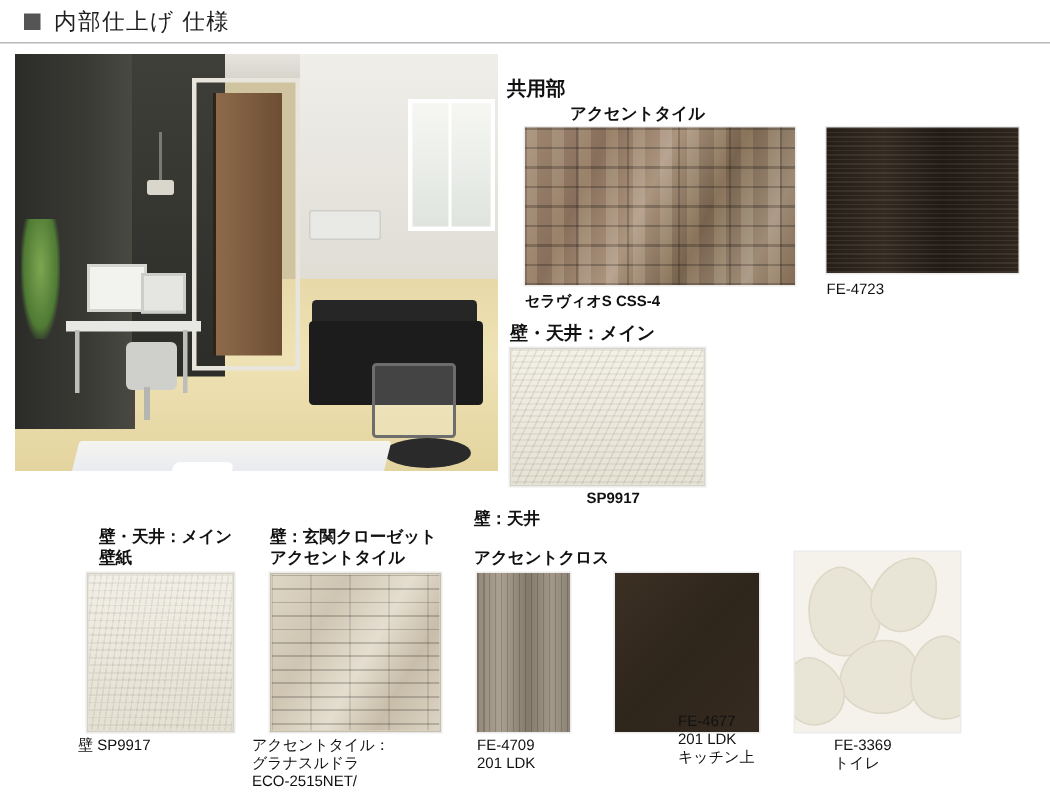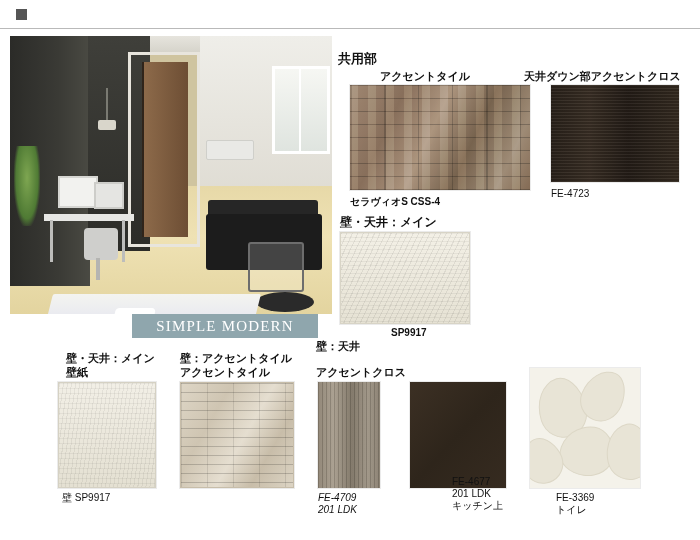--- a/index.html
+++ b/index.html
@@ -344,20 +344,21 @@
 
   .shadowed { box-shadow: 0 0 0 1px rgba(0,0,0,0.08); }
 </style>
 </head>
 <body>
 
 <div class="page">
 
   <div class="titlebar">
     <div class="title-square"></div>
+    <div class="title-text">内部仕上げ 仕様</div>
   </div>
 
   <div class="photo">
     <div class="ph-ceiling"></div>
     <div class="ph-wallright"></div>
     <div class="ph-floor"></div>
     <div class="ph-darkwall"></div>
     <div class="ph-darkwall2"></div>
     <div class="ph-doorframe"></div>
     <div class="ph-door"></div>
@@ -376,49 +377,50 @@
     <div class="ph-chair"></div>
     <div class="ph-chair-leg"></div>
     <div class="ph-plant"></div>
     <div class="ph-lamp"></div>
     <div class="ph-lampshade"></div>
     <div class="ph-bed"></div>
     <div class="ph-pillow1"></div>
 
   </div>
 
-  <div class="banner">SIMPLE MODERN</div>
 
   <div class="sec-title" style="left:338px; top:50px;">共用部</div>
 
   <div class="lbl lbl-bold" style="left:380px; top:70px;">アクセントタイル</div>
   <div class="sw sw-brick shadowed" style="left:350px; top:85px; width:180px; height:105px;"></div>
   <div class="cap" style="left:350px; top:196px;font-weight:bold;">セラヴィオS CSS-4</div>
 
-  <div class="lbl lbl-bold" style="left:524px; top:70px;">天井ダウン部アクセントクロス</div>
   <div class="sw sw-darkwood shadowed" style="left:551px; top:85px; width:128px; height:97px;"></div>
   <div class="cap" style="left:551px; top:188px;">FE-4723</div>
 
   <div class="lbl lbl-bold" style="left:340px; top:216px; font-size:12px;">壁・天井：メイン</div>
   <div class="sw sw-cream shadowed" style="left:340px; top:232px; width:130px; height:92px;"></div>
   <div class="cap" style="left:391px; top:327px;font-weight:bold;">SP9917</div>
 
   <div class="lbl lbl-bold" style="left:66px; top:352px;">壁・天井：メイン</div>
   <div class="lbl lbl-bold" style="left:66px; top:366px;">壁紙</div>
   <div class="sw sw-wallpaper shadowed" style="left:58px; top:382px; width:98px; height:106px;"></div>
-  <div class="cap" style="left:62px; top:492px;">壁 SP9917</div>
-
-  <div class="lbl lbl-bold" style="left:180px; top:352px;">壁：アクセントタイル</div>
+  <div class="cap" style="left:52px; top:492px;">壁 SP9917</div>
+
+  <div class="lbl lbl-bold" style="left:180px; top:352px;">壁：玄関クローゼット</div>
   <div class="lbl lbl-bold" style="left:180px; top:366px;">アクセントタイル</div>
   <div class="sw sw-stone shadowed" style="left:180px; top:382px; width:114px; height:106px;"></div>
+  <div class="cap" style="left:168px; top:492px;">アクセントタイル：
+グラナスルドラ
+ECO-2515NET/</div>
 
   <div class="lbl lbl-bold" style="left:316px; top:340px;text-align:center;">壁：天井</div>
   <div class="lbl lbl-bold" style="left:316px; top:366px;">アクセントクロス</div>
   <div class="sw sw-graywood shadowed" style="left:318px; top:382px; width:62px; height:106px;"></div>
-  <div class="cap" style="left:318px; top:492px;font-style:italic;">FE-4709
+  <div class="cap" style="left:318px; top:492px;">FE-4709
 201 LDK</div>
 
   <div class="sw sw-brown shadowed" style="left:410px; top:382px; width:96px; height:106px;"></div>
   <div class="cap" style="left:452px; top:476px;">FE-4677
 201 LDK
 キッチン上</div>
 
   <div class="sw sw-leaf shadowed" style="left:530px; top:368px; width:110px; height:120px;">
     <div class="leafshape" style="left:8px; top:10px; width:46px; height:58px; transform:rotate(-18deg);"></div>
     <div class="leafshape" style="left:52px; top:2px; width:40px; height:50px; transform:rotate(22deg);"></div>

